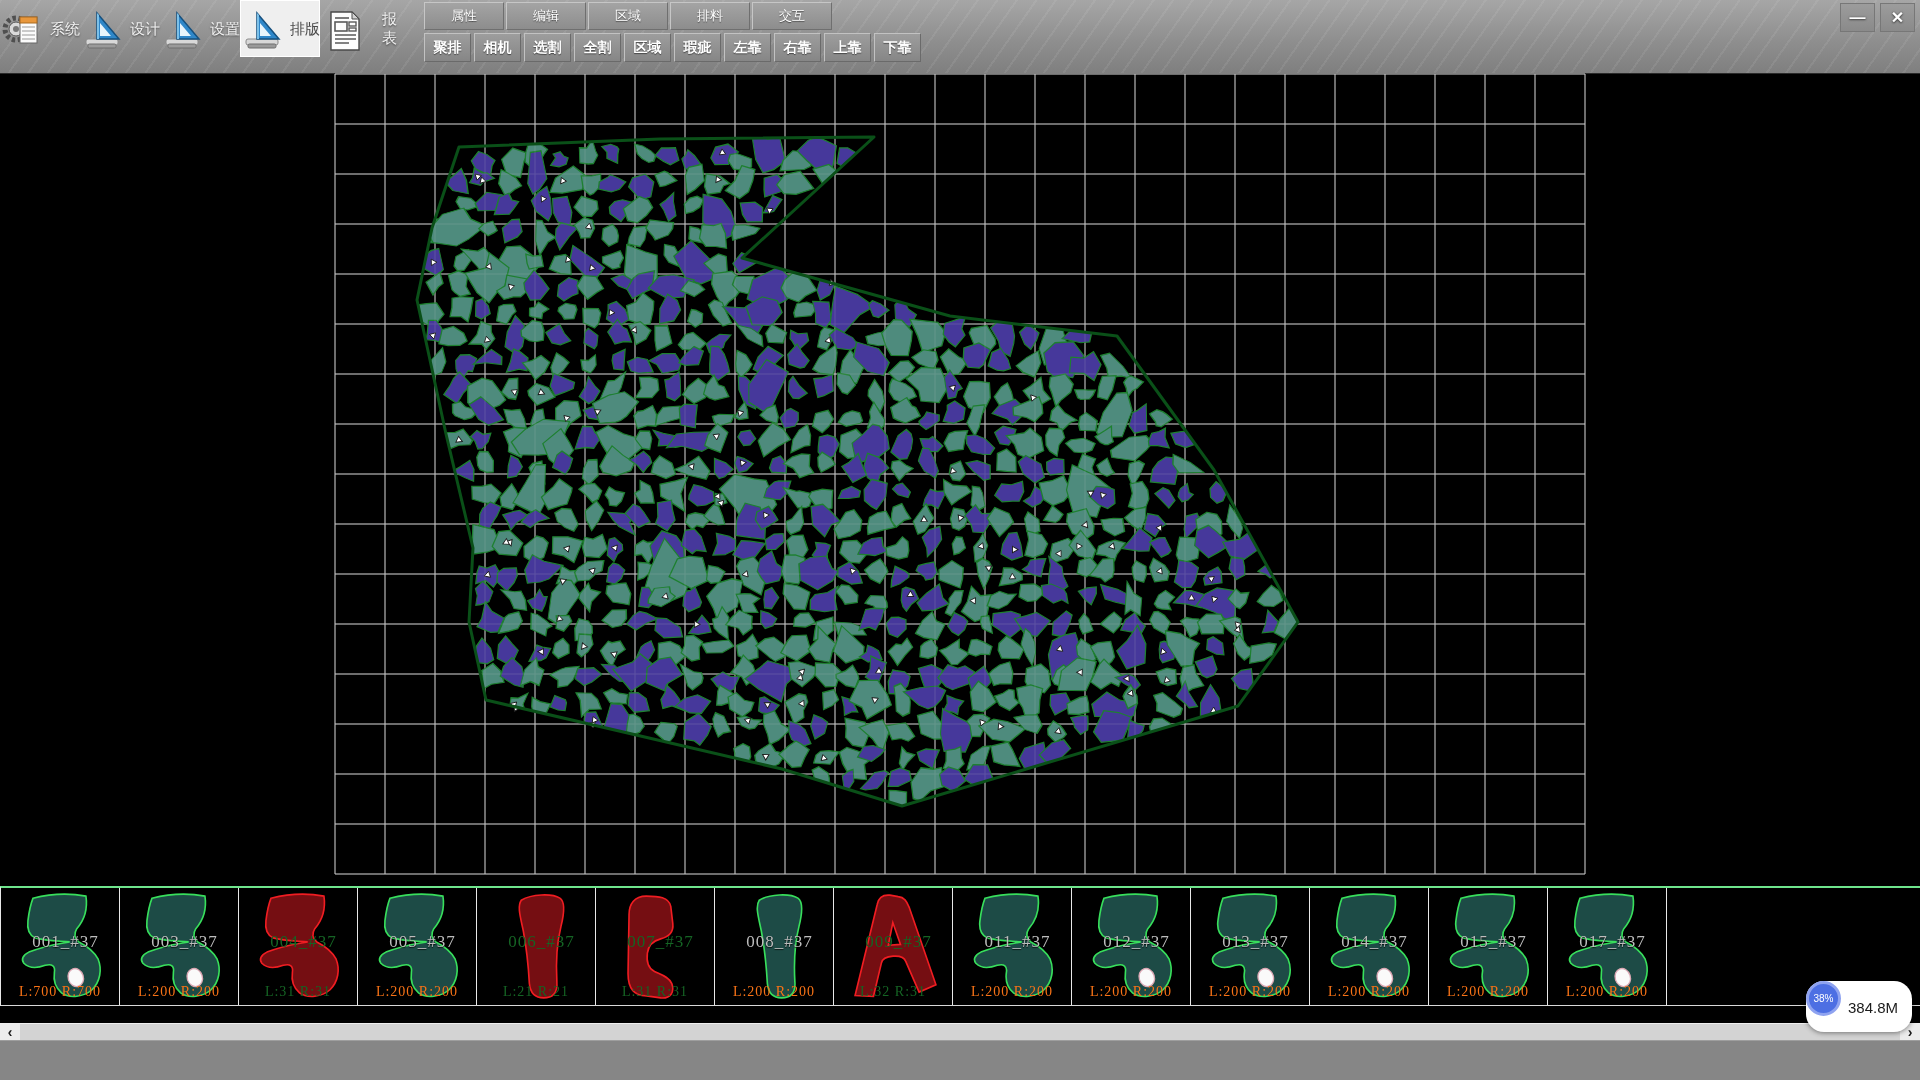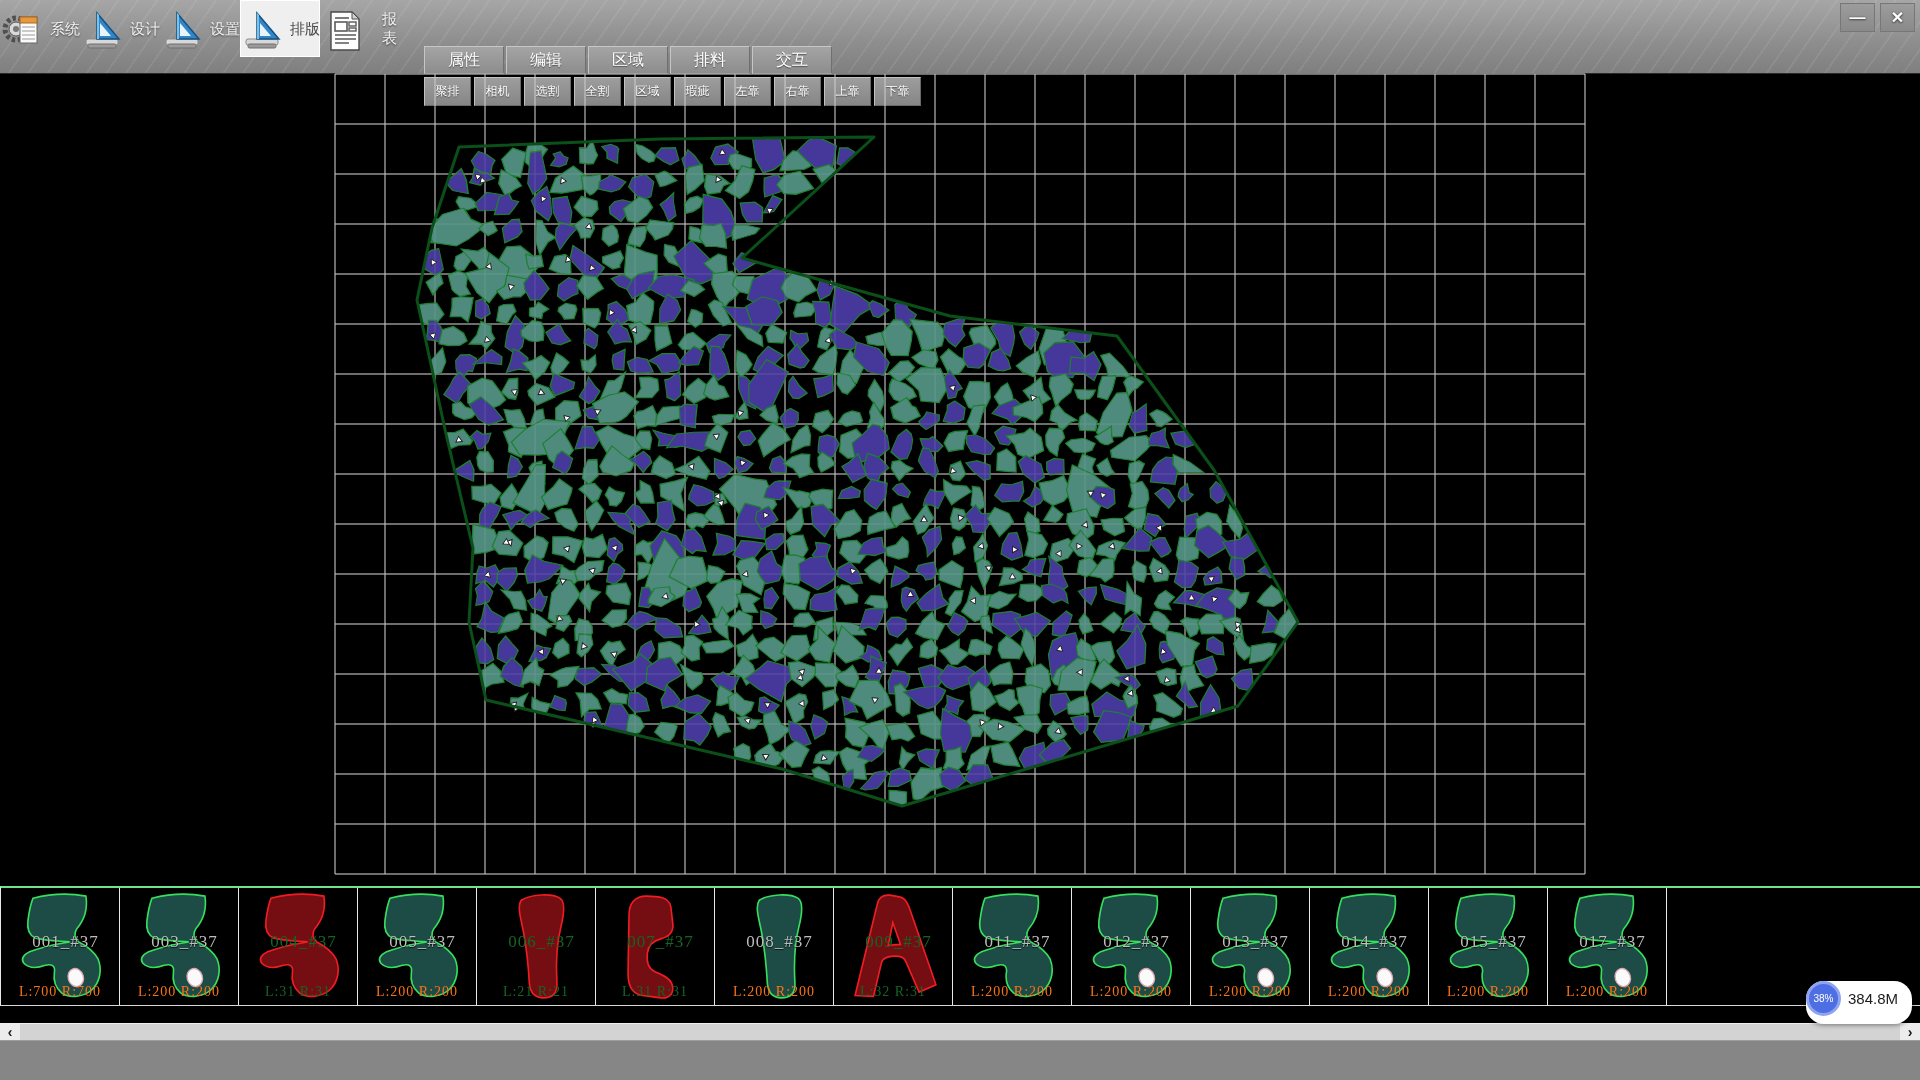--- a/index.html
+++ b/index.html
@@ -15,28 +15,28 @@
   .app-tile{width:80px;height:57px;position:relative;display:flex;
     align-items:center;justify-content:space-between;cursor:default;}
   .app-tile.sep{margin-left:2px;gap:16px;}
   .app-tile.selected{background:#efefef;box-shadow:inset 0 0 0 1px #fff;}
   .app-icon{margin-top:4px;width:44px;height:44px;}
   .app-label{font-size:15px;color:#f2f2f2;text-shadow:0 1px 2px rgba(0,0,0,.55);margin-top:1px;}
   .app-tile.selected .app-label{color:#4a4a4a;text-shadow:none;}
   .menu-col{position:absolute;left:424px;top:0;}
   .menus{display:flex;gap:2px;margin-top:2px;}
   .menu-btn{width:78px;height:26px;display:flex;align-items:center;justify-content:center;
-    color:#fff;font-size:16px;text-shadow:0 1px 1px rgba(0,0,0,.5);
+    color:#fff;font-size:13px;text-shadow:0 1px 1px rgba(0,0,0,.5);
     background:linear-gradient(180deg,#a4a4a4,#8d8d8d);
-    border:1px solid;border-color:#c6c6c6 #6f6f6f #6f6f6f #c6c6c6;margin-top:44px;}
+    border:1px solid;border-color:#c6c6c6 #6f6f6f #6f6f6f #c6c6c6;}
   .tools{display:flex;gap:3px;margin-top:3px;}
   .tool-btn{width:45px;height:27px;display:flex;align-items:center;justify-content:center;
-    color:#fff;font-size:12px;text-shadow:0 1px 1px rgba(0,0,0,.5);
+    color:#fff;font-size:14px;text-shadow:0 1px 1px rgba(0,0,0,.5);
     background:linear-gradient(180deg,#9d9d9d,#868686);
-    border:1px solid;border-color:#c2c2c2 #6a6a6a #6a6a6a #c2c2c2;}
+    border:1px solid;border-color:#c2c2c2 #6a6a6a #6a6a6a #c2c2c2;font-weight:bold;}
   .win-controls{position:absolute;right:5px;top:3px;display:flex;gap:5px;}
   .win-btn{width:33px;height:27px;display:flex;align-items:center;justify-content:center;
     color:#fff;font-weight:bold;font-size:16px;text-shadow:0 1px 2px #444,0 0 2px #555;
     background:linear-gradient(180deg,#9c9c9c,#8a8a8a);border:1px solid #777;}
   
   #canvas{position:absolute;left:0;top:73px;}
   
   .parts{position:absolute;left:0;top:886px;width:1920px;height:117px;display:flex;
     overflow:hidden;border-top:2px solid #6fe48c;border-bottom:1px solid #d8d8d8;
     border-left:1px solid #e8e8e8;background:#000;}
@@ -44,21 +44,21 @@
   .part-cell svg{position:absolute;left:0;top:0;}
   .part-name{position:absolute;left:11px;right:0;top:44px;text-align:center;
     font-family:"Liberation Serif","DejaVu Serif",serif;font-size:17px;letter-spacing:1px;
     color:#bdbdbd;text-shadow:0 1px 1px rgba(0,0,0,.8);}
   .part-lr{position:absolute;left:0;right:0;bottom:5px;text-align:center;
     font-family:"Liberation Serif","DejaVu Serif",serif;font-size:14px;letter-spacing:1px;
     color:#f97316;}
   .part-cell.red .part-name,.part-cell.red .part-lr{color:#156424;text-shadow:none;}
   
   .status-pill{position:absolute;right:8px;top:981px;height:35px;background:#fff;
-    border-radius:18px;display:flex;align-items:center;padding:0 14px 8px 42px;
+    border-radius:18px;display:flex;align-items:flex-end;padding:0 14px 16px 42px;
     box-shadow:0 1px 5px rgba(0,0,0,.45);z-index:6;}
   .progress-circle{position:absolute;left:0;top:0;width:29px;height:29px;border-radius:50%;
     background:#4d6fe3;border:3px solid #8fa3f0;color:#fff;font-size:10px;
     display:flex;align-items:center;justify-content:center;}
   .mem-text{font-size:15px;color:#1b1b1b;}
   
   .hscroll{position:absolute;left:0;top:1023px;width:1920px;height:17px;background:#d3d3d3;
     border-top:1px solid #efefef;}
   .hs-cap{position:absolute;top:0;width:20px;height:17px;background:#ececec;color:#1a1a1a;
     font-size:14px;line-height:16px;text-align:center;font-weight:bold;}

